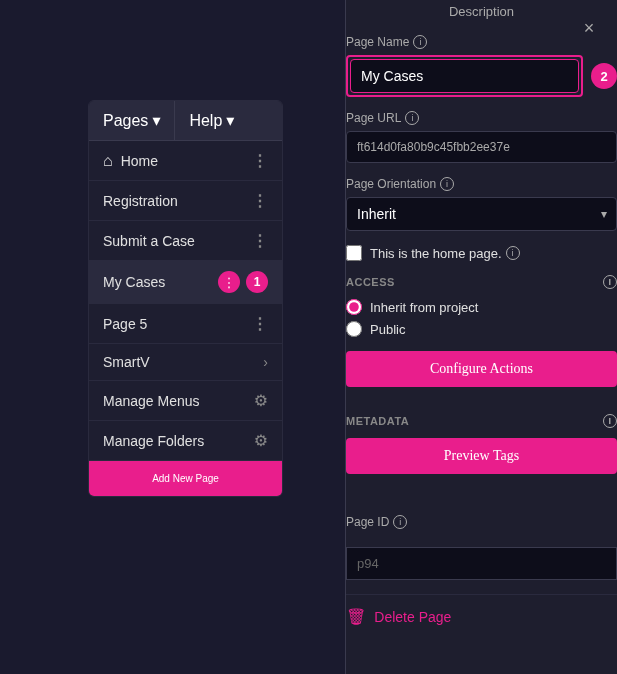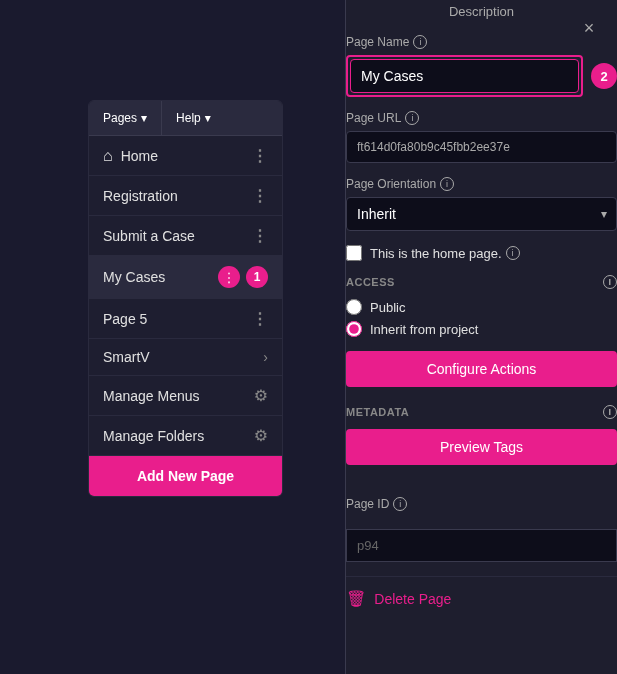--- a/index.html
+++ b/index.html
@@ -32,21 +32,21 @@
       border-bottom: 1px solid #3a3a4e;
     }
 
     .sidebar-header-btn {
       display: flex;
       align-items: center;
       padding: 10px 14px;
       cursor: pointer;
       gap: 4px;
       color: #ffffff;
-      font-size: 12px;
+      font-size: 16px;
       font-weight: 500;
     }
 
     .sidebar-header-btn:first-child {
       border-right: 1px solid #3a3a4e;
     }
 
     .sidebar-nav {
       list-style: none;
     }
@@ -104,22 +104,22 @@
       color: #888;
       font-size: 14px;
     }
 
     .add-new-page-btn {
       background: #e91e8c;
       color: white;
       text-align: center;
       padding: 12px 14px;
       cursor: pointer;
-      font-weight: 700;
-      font-size: 14px;
+      font-weight: 400;
+      font-size: 10px;
     }
 
     
     .badge-circle {
       width: 22px;
       height: 22px;
       border-radius: 50%;
       background: #e91e8c;
       color: white;
       font-size: 12px;
@@ -320,21 +320,22 @@
     .action-btn {
       background: #e91e8c;
       color: white;
       border: none;
       border-radius: 4px;
       padding: 10px;
       width: 100%;
       font-size: 14px;
       font-weight: 500;
       cursor: pointer;
-      margin-bottom: 18px;
+      margin-bottom: 27px;
+      font-family: Liberation Serif, serif;
     }
 
     .metadata-section {
       margin-bottom: 14px;
     }
 
     .page-id-input {
       background: #0d0d1a;
       border: 1px solid #3a3a4e;
       border-radius: 0;
@@ -507,26 +508,26 @@
   </div>
 
   
   <div class="field-group">
     <div class="section-label">
       <span>ACCESS</span>
       <span class="info-icon">i</span>
     </div>
     <div class="radio-group">
       <div class="radio-row">
+        <input class="radio-input" type="radio" name="access" checked="" style="">
+        <label class="radio-label">Inherit from project</label>
+      </div>
+      <div class="radio-row">
         <input class="radio-input" type="radio" name="access" style="">
         <label class="radio-label">Public</label>
-      </div>
-      <div class="radio-row">
-        <input class="radio-input" type="radio" name="access" checked="" style="">
-        <label class="radio-label">Inherit from project</label>
       </div>
     </div>
   </div>
 
   
   <button class="action-btn">Configure Actions</button>
 
   
   <div class="metadata-section">
     <div class="section-label">

